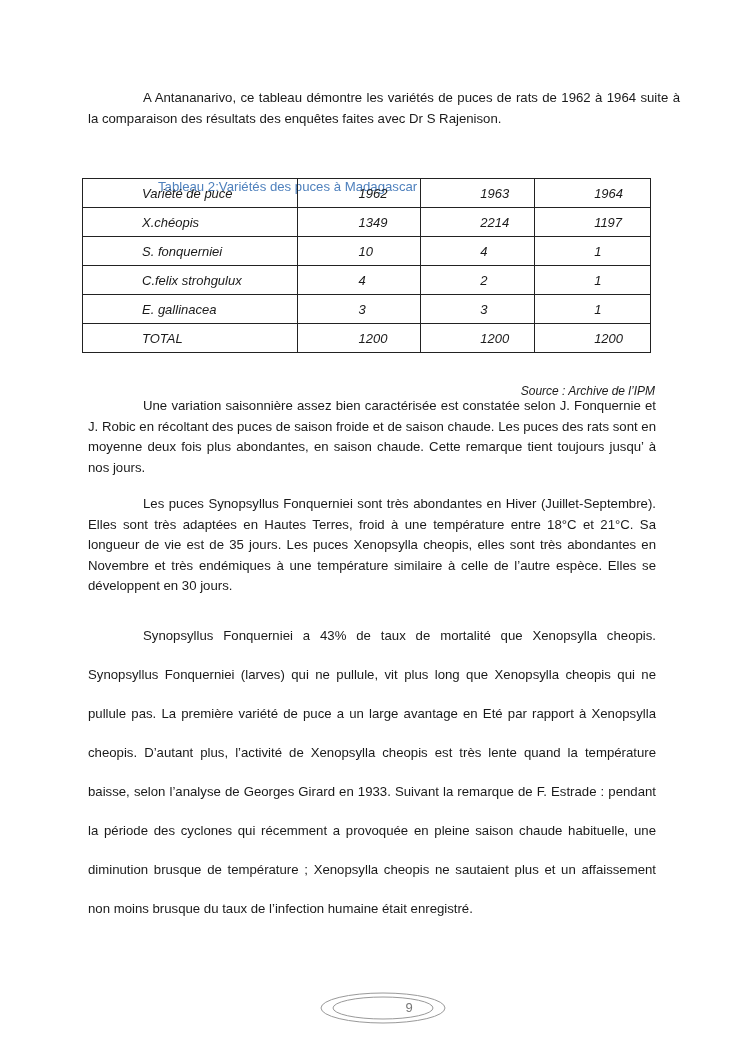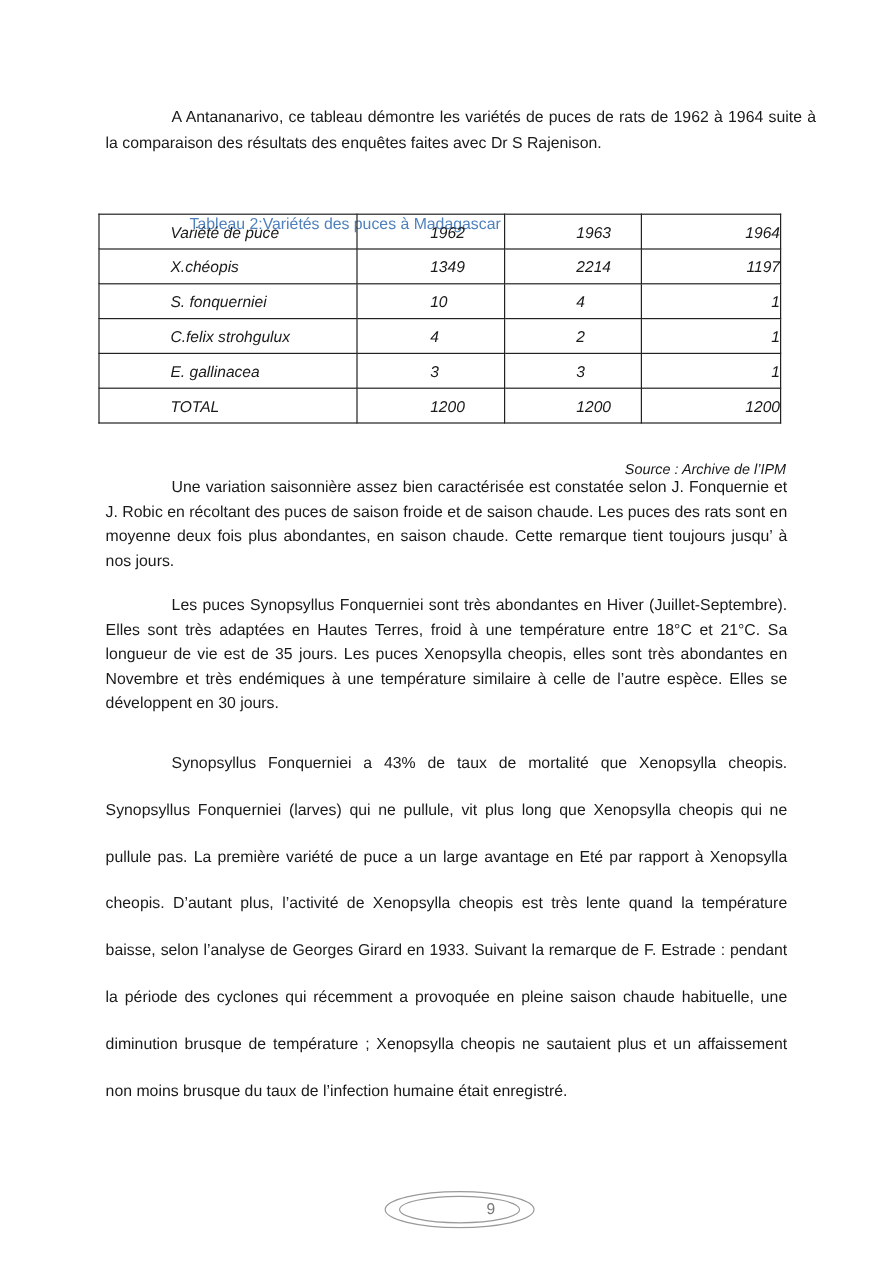--- a/index.html
+++ b/index.html
@@ -10,21 +10,21 @@
           text-align:justify; margin:0; }
   .indent { text-indent:55px; }
   .p1 { top:88px; left:88px; width:592px; }
   .caption { position:absolute; left:158px; top:147px; font-size:13.2px; color:#4f81bd;margin-top:32px; }
   table.data { position:absolute; left:82px; top:178px; width:569px; border-collapse:collapse;
                font-size:13px; }
   table.data td { border:1px solid #222; height:29px; padding:0; vertical-align:middle;font-style:italic; }
   table.data td.c0 { width:216px; padding-left:59px; box-sizing:border-box; }
   table.data td.c1 { width:123px; padding-left:60px; box-sizing:border-box;margin-top:37px; }
   table.data td.c2 { width:114px; padding-left:59px; box-sizing:border-box; }
-  table.data td.c3 { width:116px; padding-left:59px; box-sizing:border-box;text-align:right; }
+  table.data td.c3 { width:116px; padding-left:59px; box-sizing:border-box; }
   .source { position:absolute; right:90px; top:360px; font-size:12px; font-style:italic;margin-top:24px; }
   .p2 { top:396px; }
   .p3 { top:494px; }
   .p4 { top:616px; line-height:39px; }
   .pagenum { position:absolute; left:320px; top:992px; width:126px; height:32px; }
   .pagenum svg { position:absolute; left:0; top:0; }
   .pagenum span { position:absolute; left:0; width:126px; top:8px; text-align:center;
                   font-size:13px; color:#777; padding-left:52px; box-sizing:border-box; }
 </style>
 </head>

